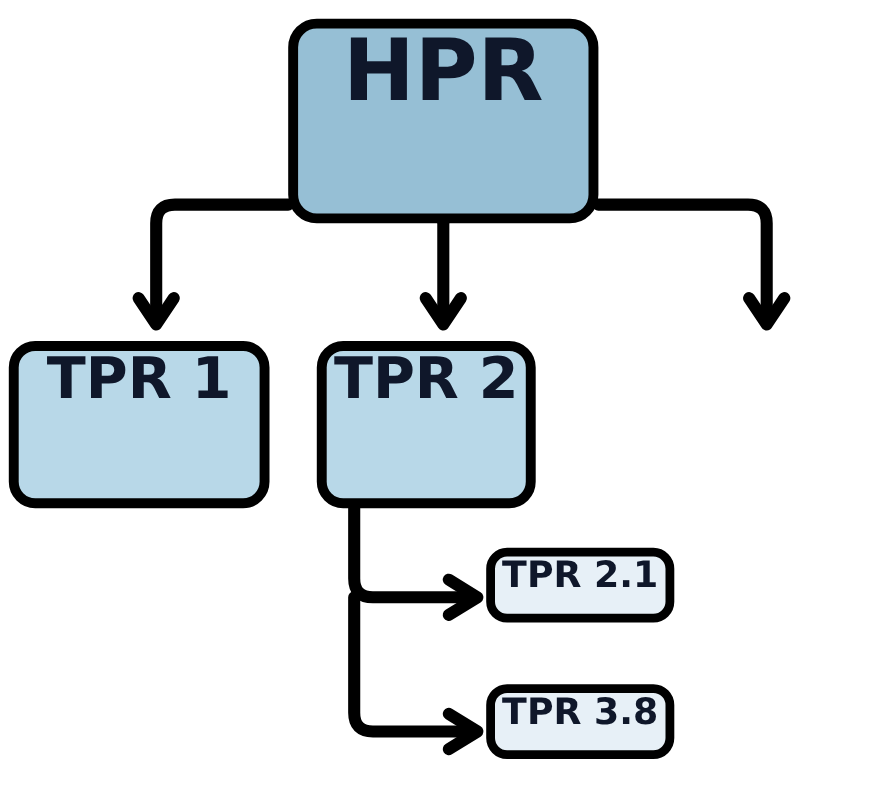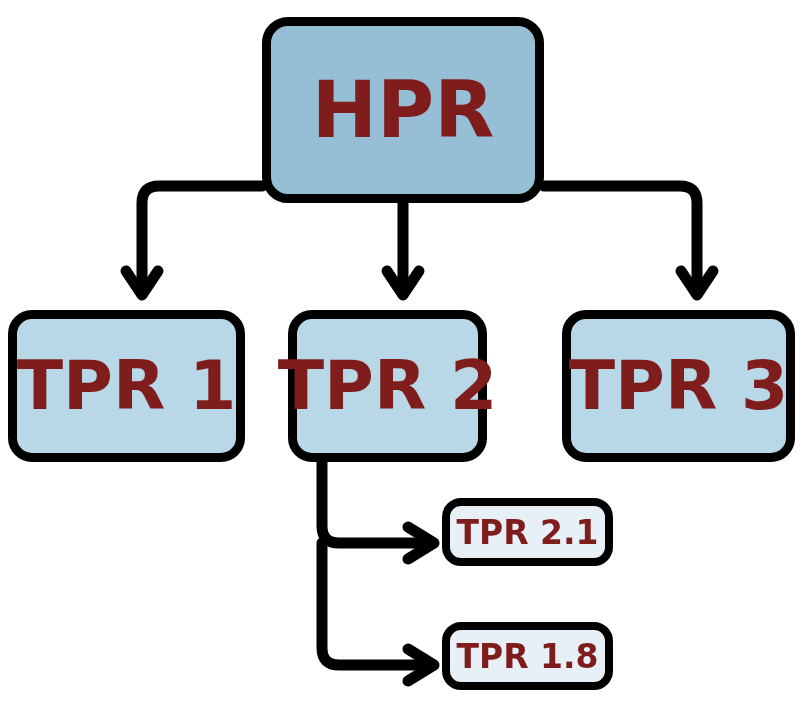--- a/index.html
+++ b/index.html
@@ -23,43 +23,42 @@
     left: 0;
     top: 0;
     width: 804px;
     height: 719px;
     pointer-events: none;
   }
   .node {
     position: absolute;
     box-sizing: border-box;
     display: flex;
-    align-items: center;
     justify-content: center;
     border: 9px solid #000000;
-    color: #7f1d1d;
+    color: #0f172a;
     font-weight: 700;
     line-height: 1;
     text-align: center;
     white-space: nowrap;
     z-index: 2;
   }
   .node-root {
     left: 262px;
     top: 17px;
     width: 282px;
     height: 186px;
     border-radius: 26px;
     font-size: 78px;
   }
   .node-level2 {
     top: 310px;
     height: 152px;
     border-radius: 24px;
-    font-size: 68px;
+    font-size: 52px;
   }
   #node-tpr1 { left: 8px;   width: 237px; }
   #node-tpr2 { left: 288px; width: 199px; }
   #node-tpr3 { left: 562px; width: 233px; }
 
   .node-level3 {
     left: 442px;
     width: 171px;
     height: 68px;
     border-radius: 19px;
@@ -99,25 +98,22 @@
   </div>
 
   <div class="node node-level2" id="node-tpr1" style="background:#b8d8e8;">
     <span>TPR 1</span>
   </div>
 
   <div class="node node-level2" id="node-tpr2" style="background:#b8d8e8;">
     <span>TPR 2</span>
   </div>
 
-  <div class="node node-level2" id="node-tpr3" style="background:#b8d8e8;">
-    <span>TPR 3</span>
-  </div>
 
   <div class="node node-level3" id="node-tpr21" style="background:#e7f0f7;">
     <span>TPR 2.1</span>
   </div>
 
   <div class="node node-level3" id="node-tpr22" style="background:#e7f0f7;">
-    <span>TPR 1.8</span>
+    <span>TPR 3.8</span>
   </div>
 
 </div>
 
 </body></html>

